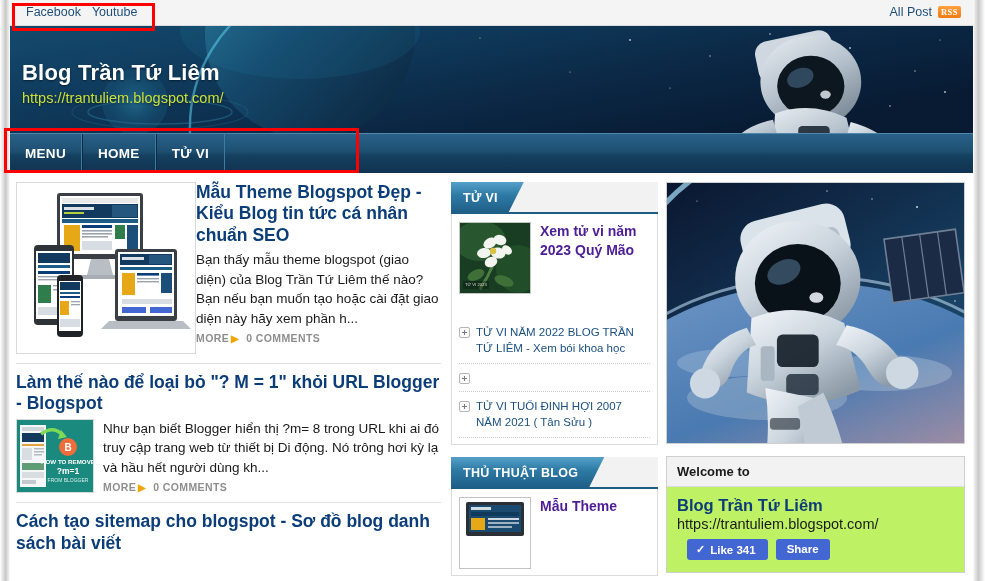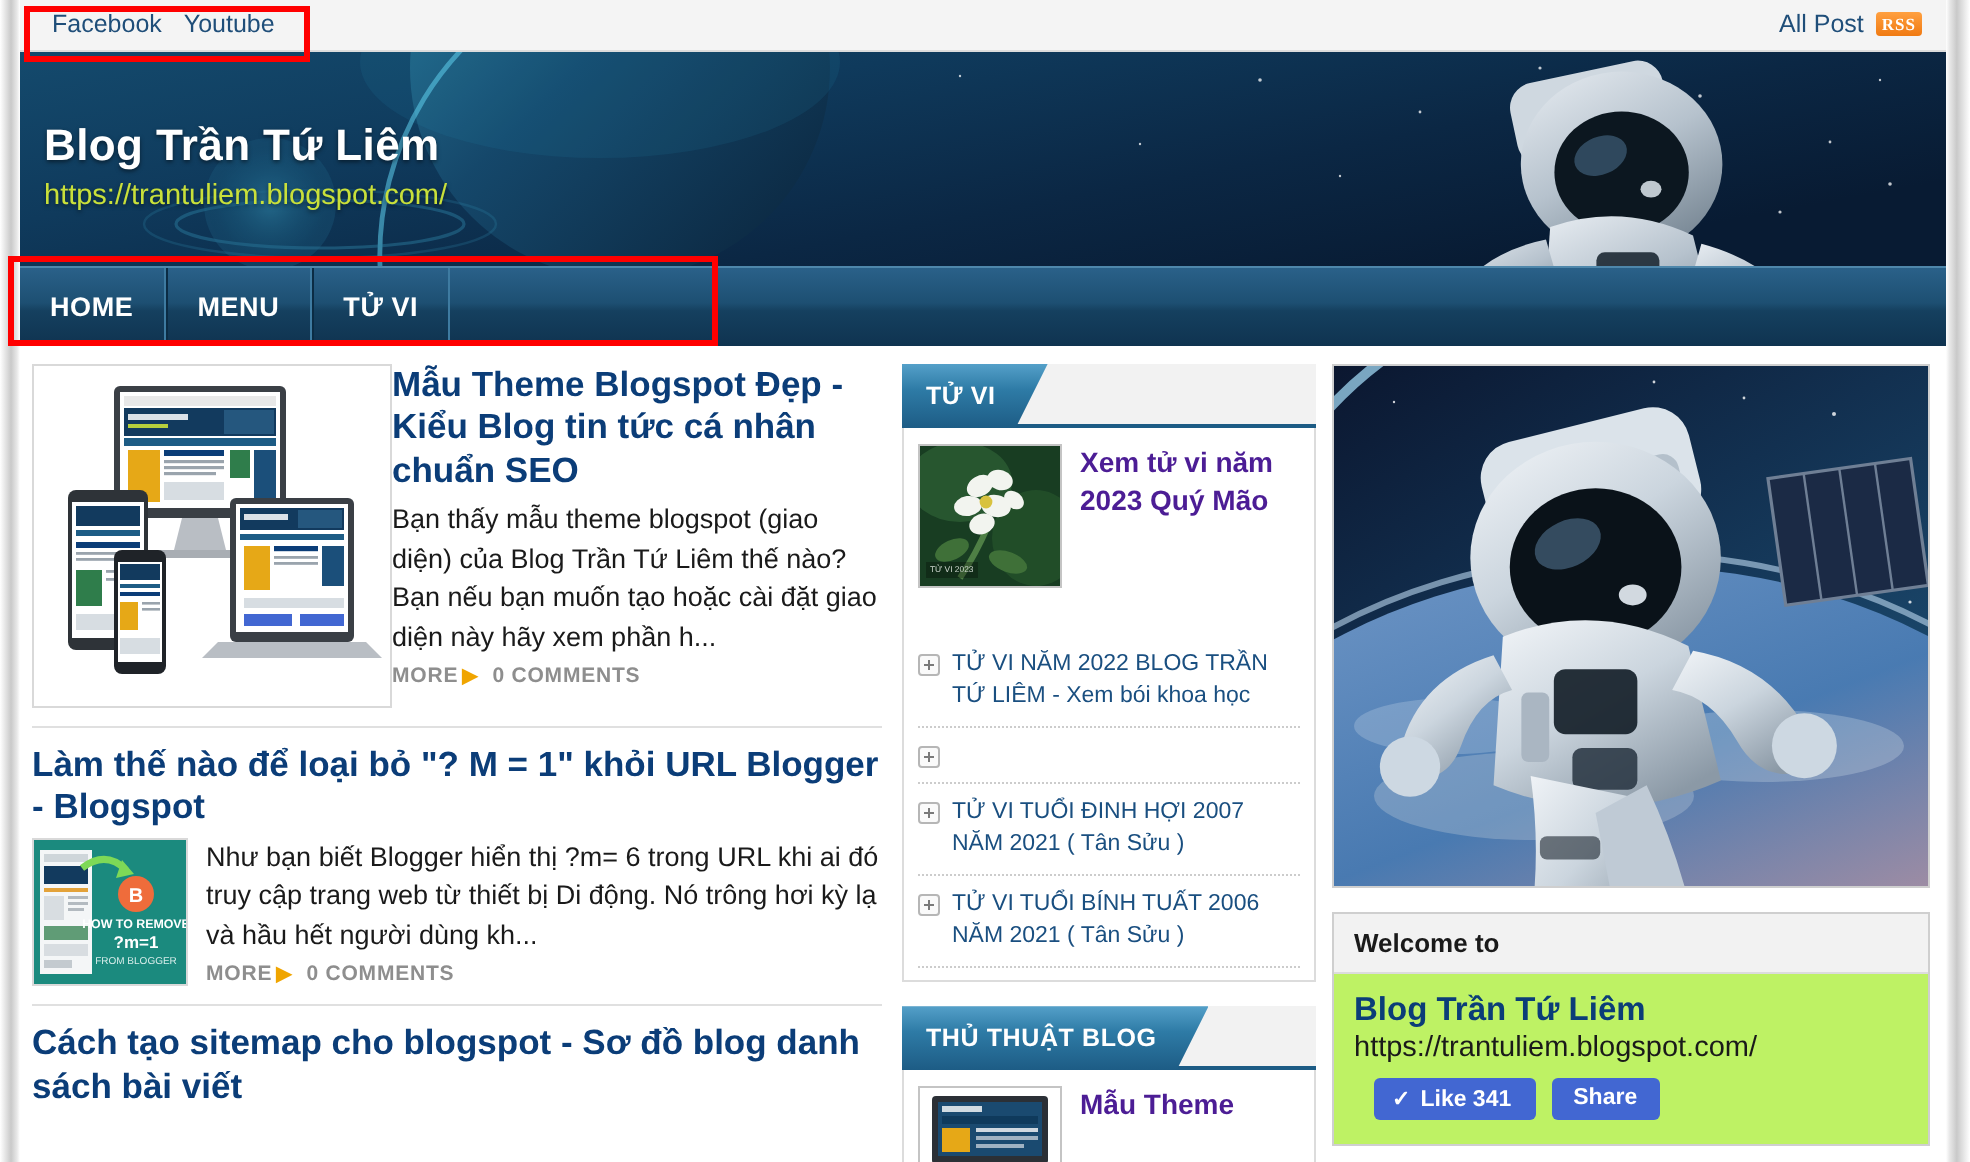--- a/index.html
+++ b/index.html
@@ -378,22 +378,22 @@
       </g>
     </svg>
     <div class="banner-text">
       <div class="blog-title">Blog Trần Tứ Liêm</div>
       <div class="blog-url">https://trantuliem.blogspot.com/</div>
     </div>
   </div>
 
   <div class="navbar">
     <div class="nav-items">
+      <a class="nav-item" href="#">MENU</a>
       <a class="nav-item" href="#">HOME</a>
-      <a class="nav-item" href="#">MENU</a>
       <a class="nav-item" href="#">TỬ VI</a>
     </div>
     <div class="search-wrap">
       <input class="search-input" type="text" placeholder="" style="">
       <button class="search-btn">Tìm</button>
     </div>
   </div>
 
   <div class="content">
 
@@ -497,21 +497,21 @@
               <path d="M24,14 q12,-9 22,1" stroke="#7ed957" stroke-width="3.5" fill="none"></path>
               <path d="M44,10 l6,7 l-9,2 z" fill="#7ed957"></path>
               <circle cx="51" cy="27" r="9" fill="#ef6c3b"></circle>
               <text x="51" y="31" font-size="10" font-weight="bold" fill="#ffffff" text-anchor="middle" font-family="Liberation Sans, sans-serif">B</text>
               <text x="51" y="44" font-size="6.2" font-weight="bold" fill="#ffffff" text-anchor="middle" font-family="Liberation Sans, sans-serif">HOW TO REMOVE</text>
               <text x="51" y="54" font-size="8.5" font-weight="bold" fill="#ffffff" text-anchor="middle" font-family="Liberation Sans, sans-serif">?m=1</text>
               <text x="51" y="62" font-size="5" fill="#d6ece9" text-anchor="middle" font-family="Liberation Sans, sans-serif">FROM BLOGGER</text>
             </svg>
           </div>
           <div class="post-body">
-            <div class="post-excerpt">Như bạn biết Blogger hiển thị ?m= 6 trong URL khi ai đó truy cập trang web từ thiết bị Di động. Nó trông hơi kỳ lạ và hầu hết người dùng kh...</div>
+            <div class="post-excerpt">Như bạn biết Blogger hiển thị ?m= 8 trong URL khi ai đó truy cập trang web từ thiết bị Di động. Nó trông hơi kỳ lạ và hầu hết người dùng kh...</div>
             <div class="post-meta">
               <span class="more">MORE</span>
               <span class="arrow">▶</span>
               <span>0 COMMENTS</span>
             </div>
           </div>
         </div>
       </div>
 
       <div class="divider"></div>
@@ -557,24 +557,20 @@
               <span class="plus-icon"></span>
               <a href="#">TỬ VI NĂM 2022 BLOG TRẦN TỨ LIÊM - Xem bói khoa học</a>
             </li>
             <li>
               <span class="plus-icon"></span>
             </li>
             <li>
               <span class="plus-icon"></span>
               <a href="#">TỬ VI TUỔI ĐINH HỢI 2007 NĂM 2021 ( Tân Sửu )</a>
             </li>
-            <li>
-              <span class="plus-icon"></span>
-              <a href="#">TỬ VI TUỔI BÍNH TUẤT 2006 NĂM 2021 ( Tân Sửu )</a>
-            </li>
           </ul>
         </div>
       </div>
 
       <div class="widget">
         <div class="widget-head">
           <div class="widget-tab">THỦ THUẬT BLOG</div>
         </div>
         <div class="widget-box">
           <div class="feat-row">

